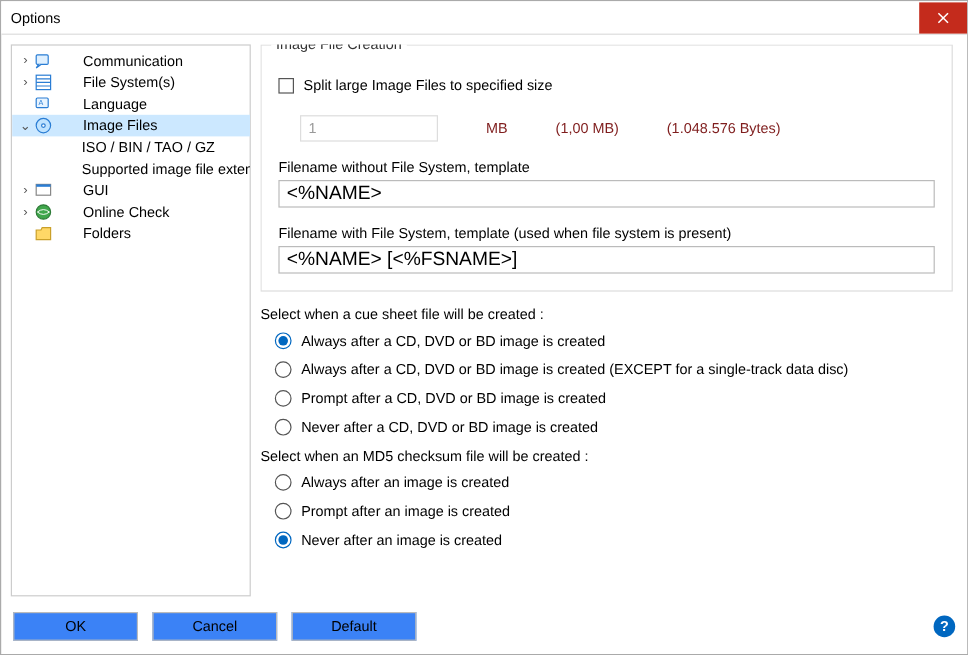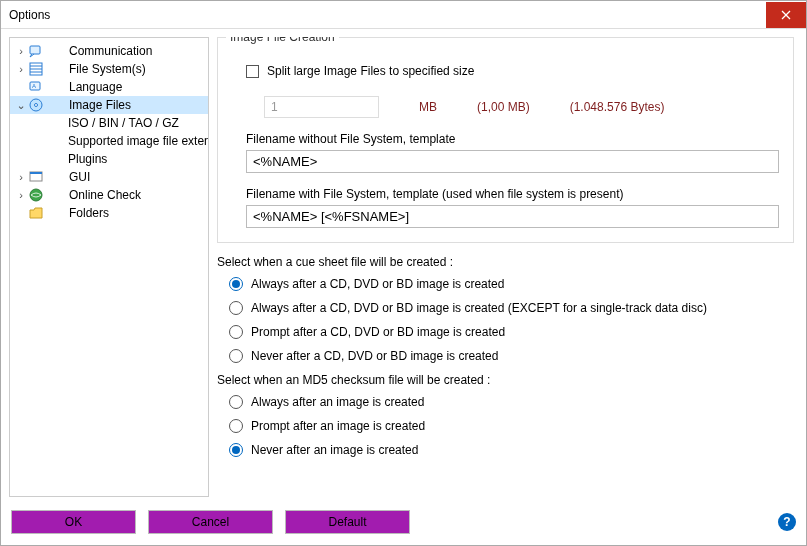--- a/index.html
+++ b/index.html
@@ -84,21 +84,21 @@
 
   
   .right-panel {
     flex: 1;
     overflow: auto;
     padding-right: 4px;
   }
   .groupbox {
     border: 1px solid #ddd;
     margin-bottom: 12px;
-    padding: 26px 14px 14px 28px;
+    padding: 26px 14px 14px 14px;
     position: relative;
   }
   .groupbox .legend {
     position: absolute;
     top: -8px; left: 8px;
     background: #fff;
     padding: 0 4px;
     color: #333;
     font-size: 12px;
   }
@@ -122,21 +122,21 @@
     font-size: 12px;
   }
   .split-params .dim { color: #7f1d1d; }
 
   .field-block { margin-top: 14px; }
   .field-label { margin-bottom: 4px; }
   .text-input {
     width: 100%; height: 23px;
     border: 1px solid #bbb;
     padding: 2px 6px;
-    font-family: inherit; font-size: 13px;
+    font-family: inherit; font-size: 16px;
   }
 
   .section-head { margin: 4px 0 8px 0; }
 
   .radio-row {
     display: flex; align-items: flex-end; gap: 8px;
     margin: 4px 0 10px 12px;
   }
   .radio {
     width: 14px; height: 14px; border: 1px solid #555; border-radius: 50%;
@@ -151,23 +151,23 @@
 
   
   .button-bar {
     height: 40px;
     display: flex;
     align-items: center;
     padding: 0 10px 6px 10px;
     gap: 12px;
   }
   .btn {
-    width: 125px; height: 24px;
+    width: 104px; height: 24px;
     border: 1px solid #bbb;
-    background: #a21caf;
+    background: #3b82f6;
     display: flex; align-items: center; justify-content: center;
     cursor: pointer;
     font-size: 12px;
   }
   .help-icon {
     margin-left: auto;
     width: 18px; height: 18px;
     border-radius: 50%;
     background: #0067c0;
     color: #fff;
@@ -241,24 +241,20 @@
           </span>
           <span class="tree-label">Image Files</span>
         </div>
         <div class="tree-row ind-2">
           <span class="expander blank">›</span>
           <span class="tree-label">ISO / BIN / TAO / GZ</span>
         </div>
         <div class="tree-row ind-2">
           <span class="expander blank">›</span>
           <span class="tree-label">Supported image file extension</span>
-        </div>
-        <div class="tree-row ind-2">
-          <span class="expander blank">›</span>
-          <span class="tree-label">Plugins</span>
         </div>
         <div class="tree-row ind-1">
           <span class="expander">›</span>
           <span class="tree-icon">
             <svg width="16" height="16">
               <rect x="2" y="3" width="12" height="9" fill="#fff" stroke="#888"></rect>
               <rect x="2" y="3" width="12" height="2" fill="#2a7dd4"></rect>
             </svg>
           </span>
           <span class="tree-label">GUI</span>

